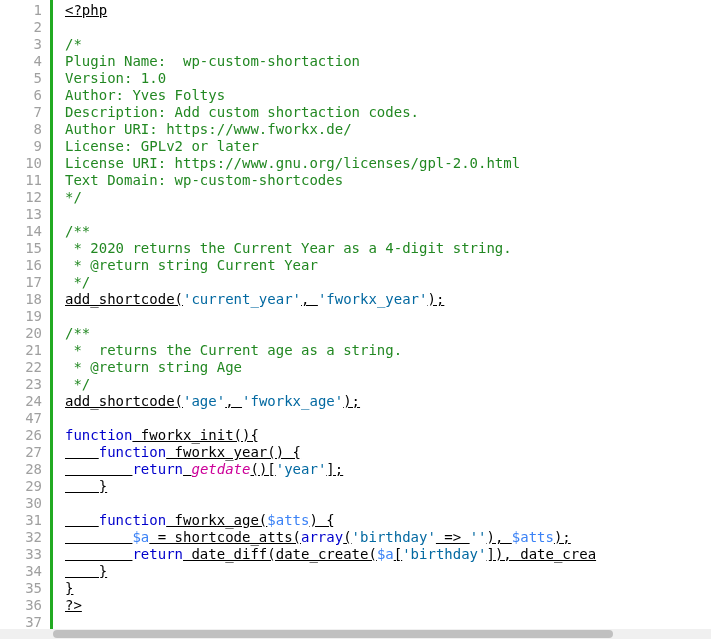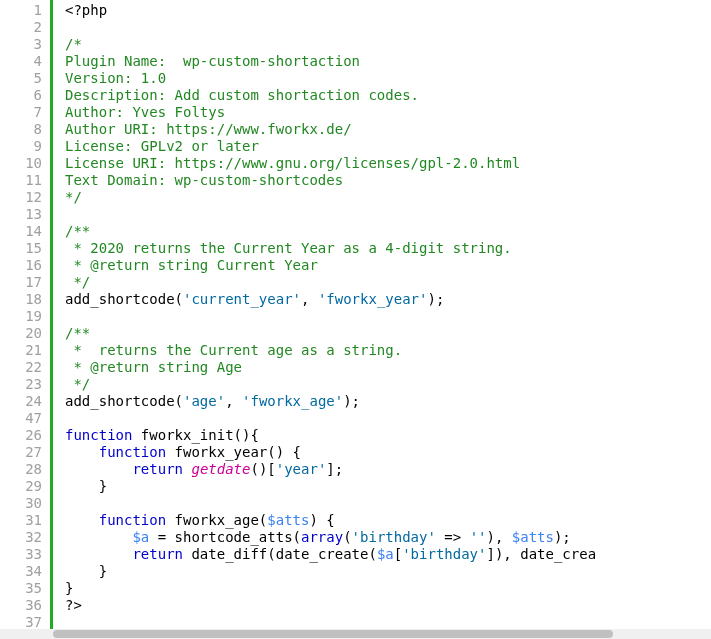--- a/index.html
+++ b/index.html
@@ -2,21 +2,21 @@
 <html><head>
   <meta charset="utf-8">
   <style>
     * { box-sizing: border-box; margin: 0; padding: 0; }
     body { font-family: "DejaVu Sans Mono", Consolas, Monaco, monospace; font-size: 14px; background: #ffffff; width: 711px; height: 639px; overflow: hidden; }
     .editor { display: flex; height: 100%; }
     .gutter { width: 50px; text-align: right; padding: 2px 8px 2px 0; background: #ffffff; color: #a0a0a0; user-select: none; }
     .gutter-line { height: 17px; line-height: 17px; }
     .code-area { flex: 1; border-left: 3px solid #22aa22; padding: 2px 0 2px 12px; overflow: hidden; }
     .code-line { height: 17px; line-height: 17px; white-space: pre; }
-    .c-default { color: #000000; }
+    .c-default { color: #000000; text-decoration: underline; }
     .c-comment { color: #228822; }
     .c-string { color: #0369a1; }
     .c-keyword { color: #0000cc; }
     .c-var { color: #3b82f6; }
     .c-builtin { color: #cc0099; font-style: italic; }
     .scrollbar-horizontal { position: absolute; bottom: 0; left: 0; right: 0; height: 10px; background: #f0f0f0; }
     .scrollbar-thumb { position: absolute; left: 53px; width: 560px; height: 8px; top: 1px; background: #c0c0c0; border-radius: 4px; }
   </style>
 </head>
 <body>
@@ -61,22 +61,22 @@
     <div class="gutter-line">36</div>
     <div class="gutter-line">37</div>
   </div>
 
   <div class="code-area">
     <div class="code-line"><span class="c-default">&lt;?php</span></div>
     <div class="code-line"></div>
     <div class="code-line"><span class="c-comment">/*</span></div>
     <div class="code-line"><span class="c-comment">Plugin Name:  wp-custom-shortaction</span></div>
     <div class="code-line"><span class="c-comment">Version: 1.0</span></div>
+    <div class="code-line"><span class="c-comment">Author: Yves Foltys</span></div>
     <div class="code-line"><span class="c-comment">Description: Add custom shortaction codes.</span></div>
-    <div class="code-line"><span class="c-comment">Author: Yves Foltys</span></div>
     <div class="code-line"><span class="c-comment">Author URI: https://www.fworkx.de/</span></div>
     <div class="code-line"><span class="c-comment">License: GPLv2 or later</span></div>
     <div class="code-line"><span class="c-comment">License URI: https://www.gnu.org/licenses/gpl-2.0.html</span></div>
     <div class="code-line"><span class="c-comment">Text Domain: wp-custom-shortcodes</span></div>
     <div class="code-line"><span class="c-comment">*/</span></div>
     <div class="code-line"></div>
     <div class="code-line"><span class="c-comment">/**</span></div>
     <div class="code-line"><span class="c-comment"> * 2020 returns the Current Year as a 4-digit string.</span></div>
     <div class="code-line"><span class="c-comment"> * @return string Current Year</span></div>
     <div class="code-line"><span class="c-comment"> */</span></div>

